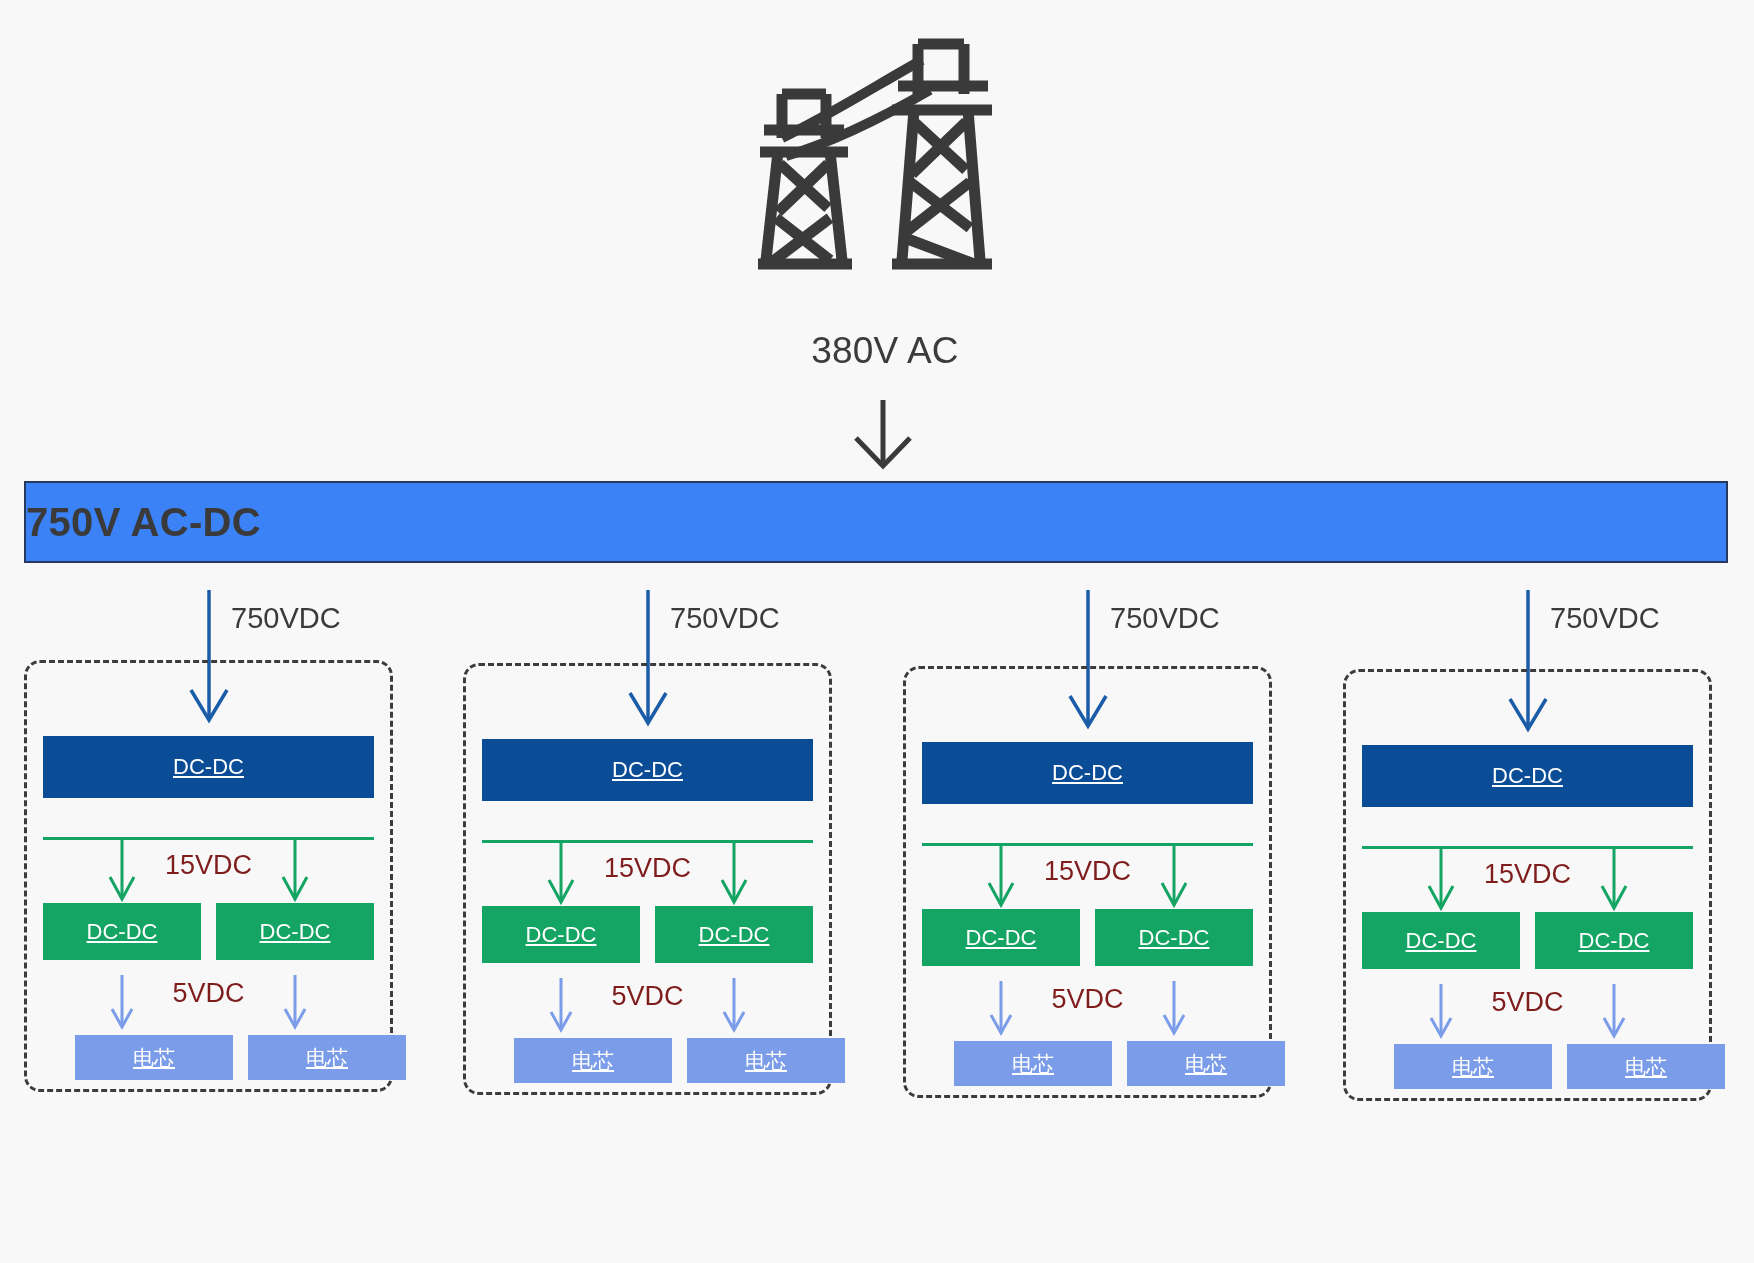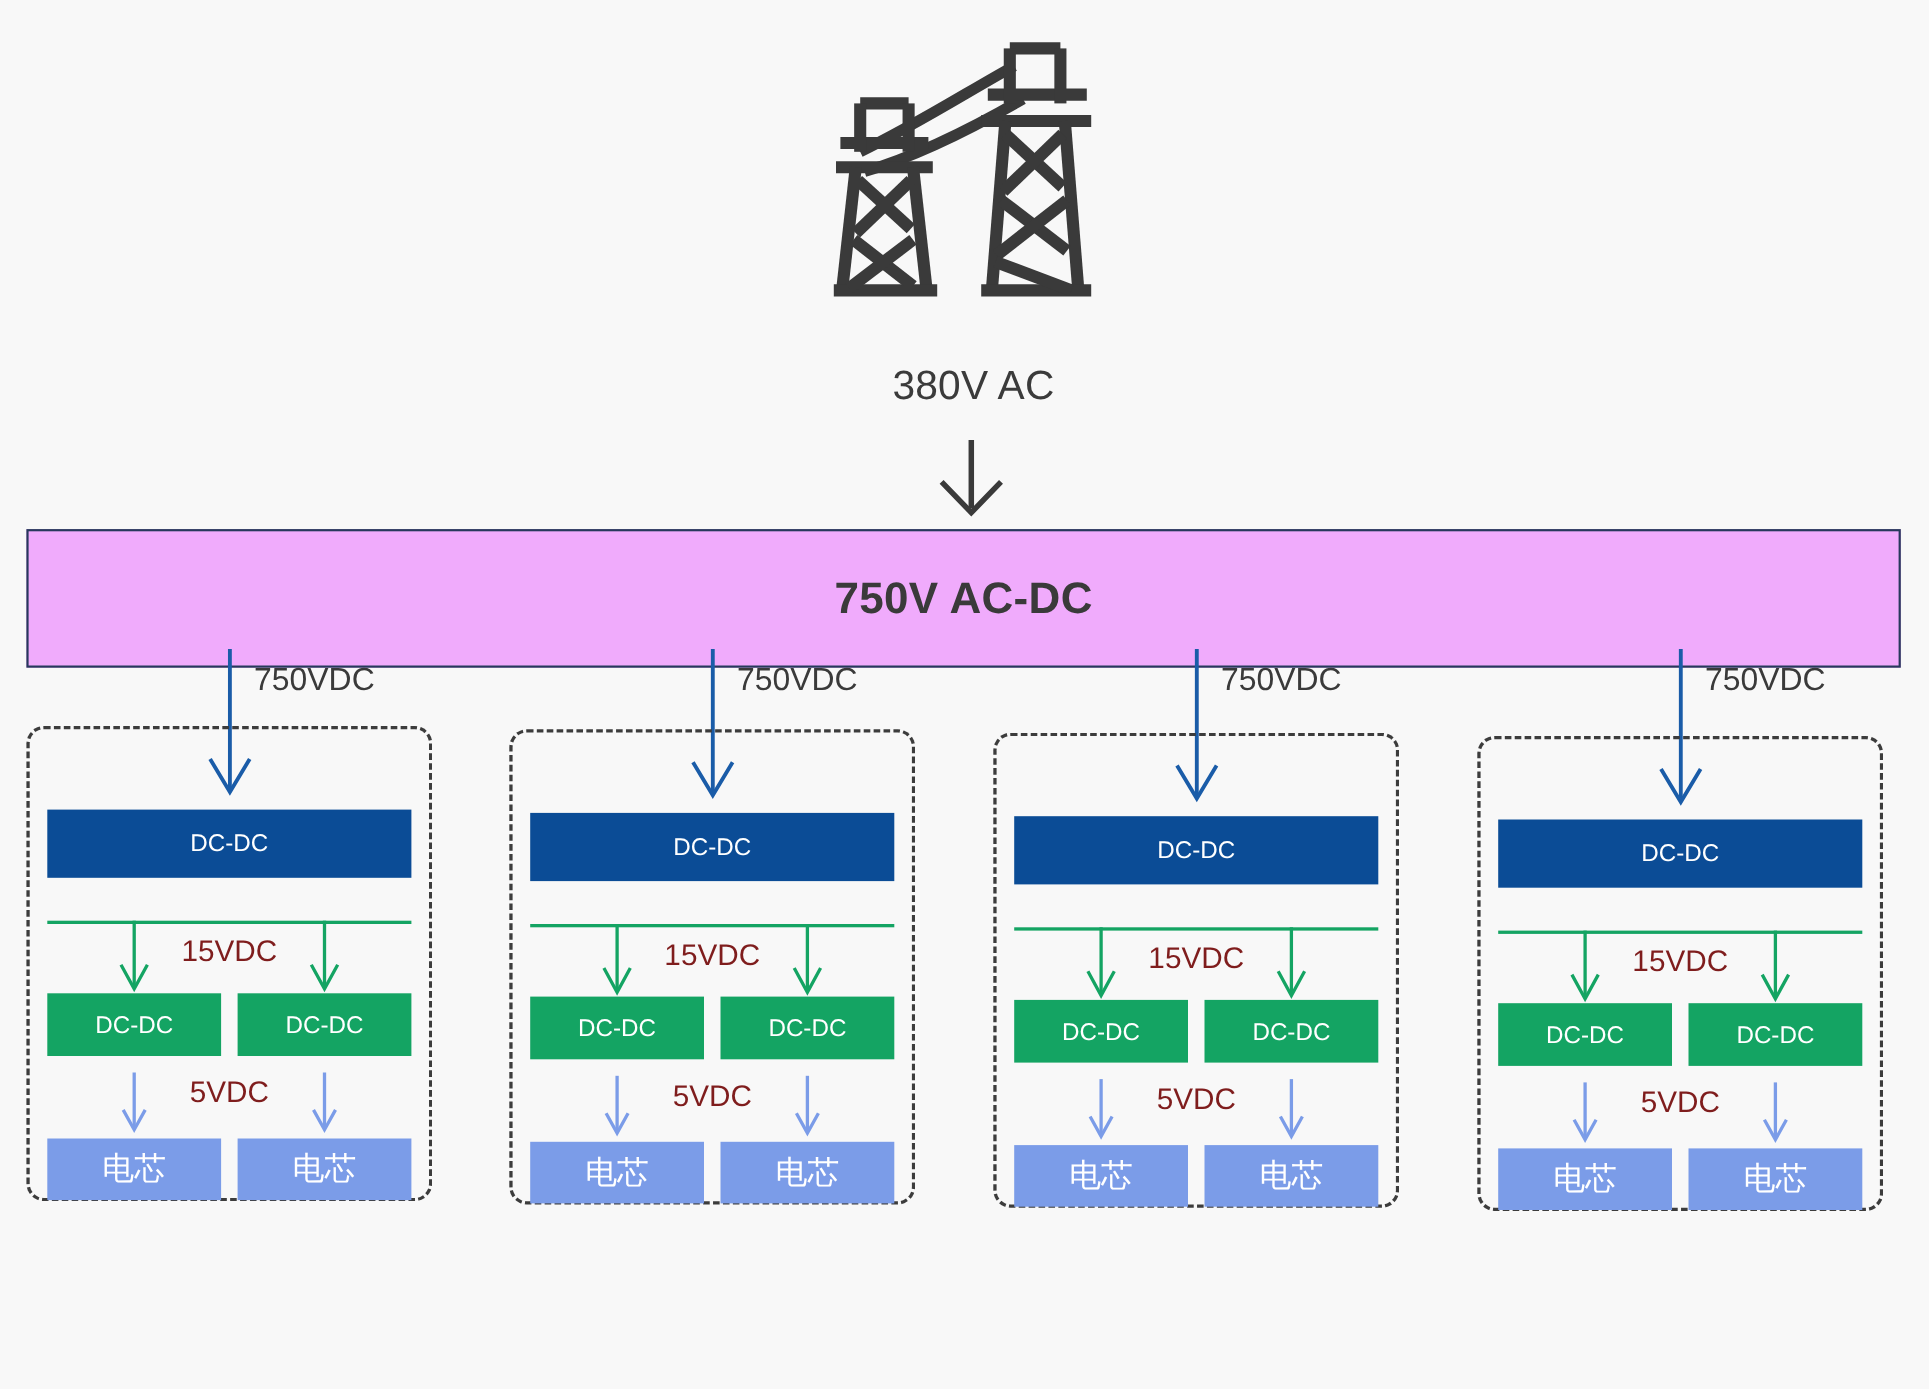--- a/index.html
+++ b/index.html
@@ -14,44 +14,44 @@
   
   .tower-wrap{position:absolute;left:752px;top:42px;width:260px;height:245px;}
   .src-label{
     position:absolute;left:690px;top:330px;width:390px;
     text-align:center;font-size:37px;color:#3b3b3b;letter-spacing:.2px;
   }
   .src-arrow{position:absolute;left:838px;top:400px;width:90px;height:70px;}
 
   
   .acdc-bar{
-    position:absolute;left:24px;top:481px;width:1704px;height:126px;
-    border:2.5px solid #27395c;background:#f0abfc;box-sizing:border-box;
-    display:flex;align-items:center;justify-content:center;
+    position:absolute;left:24px;top:481px;width:1704px;height:82px;
+    border:2.5px solid #27395c;background:#3b82f6;box-sizing:border-box;
+    display:flex;align-items:center;justify-content:flex-start;
   }
   .acdc-title{font-size:40px;font-weight:bold;color:#3a3a3a;letter-spacing:.3px;}
 
   
   .rack{position:absolute;width:369px;}
   .rack-box{
     position:absolute;left:0;width:369px;height:432px;
     border:3px dashed #3c3c3c;border-radius:16px;box-sizing:border-box;
   }
   .feed-arrow{position:absolute;width:64px;height:110px;}
   .feed-label{
     position:absolute;font-size:29px;color:#3a3a3a;white-space:nowrap;
   }
 
   .blk{
     position:absolute;display:flex;align-items:center;justify-content:center;
-    color:#ffffff;box-sizing:border-box;
+    color:#ffffff;box-sizing:border-box;text-decoration:underline;
   }
   .blk-hv{background:#0b4c96;height:62px;font-size:22px;}
   .blk-mid{background:#14a463;height:57px;font-size:22px;}
-  .blk-cell{background:#7b9ce8;height:56px;font-size:29px;}
+  .blk-cell{background:#7b9ce8;height:45px;font-size:21px;margin-left:32px;}
 
   .bus-green{position:absolute;height:3px;background:#14a463;}
   .branch{position:absolute;width:44px;height:64px;}
   .mid-label{
     position:absolute;font-size:27px;color:#7f1d1d;white-space:nowrap;text-align:center;
   }
   svg{display:block;overflow:visible;}
 </style>
 </head>
 <body>

